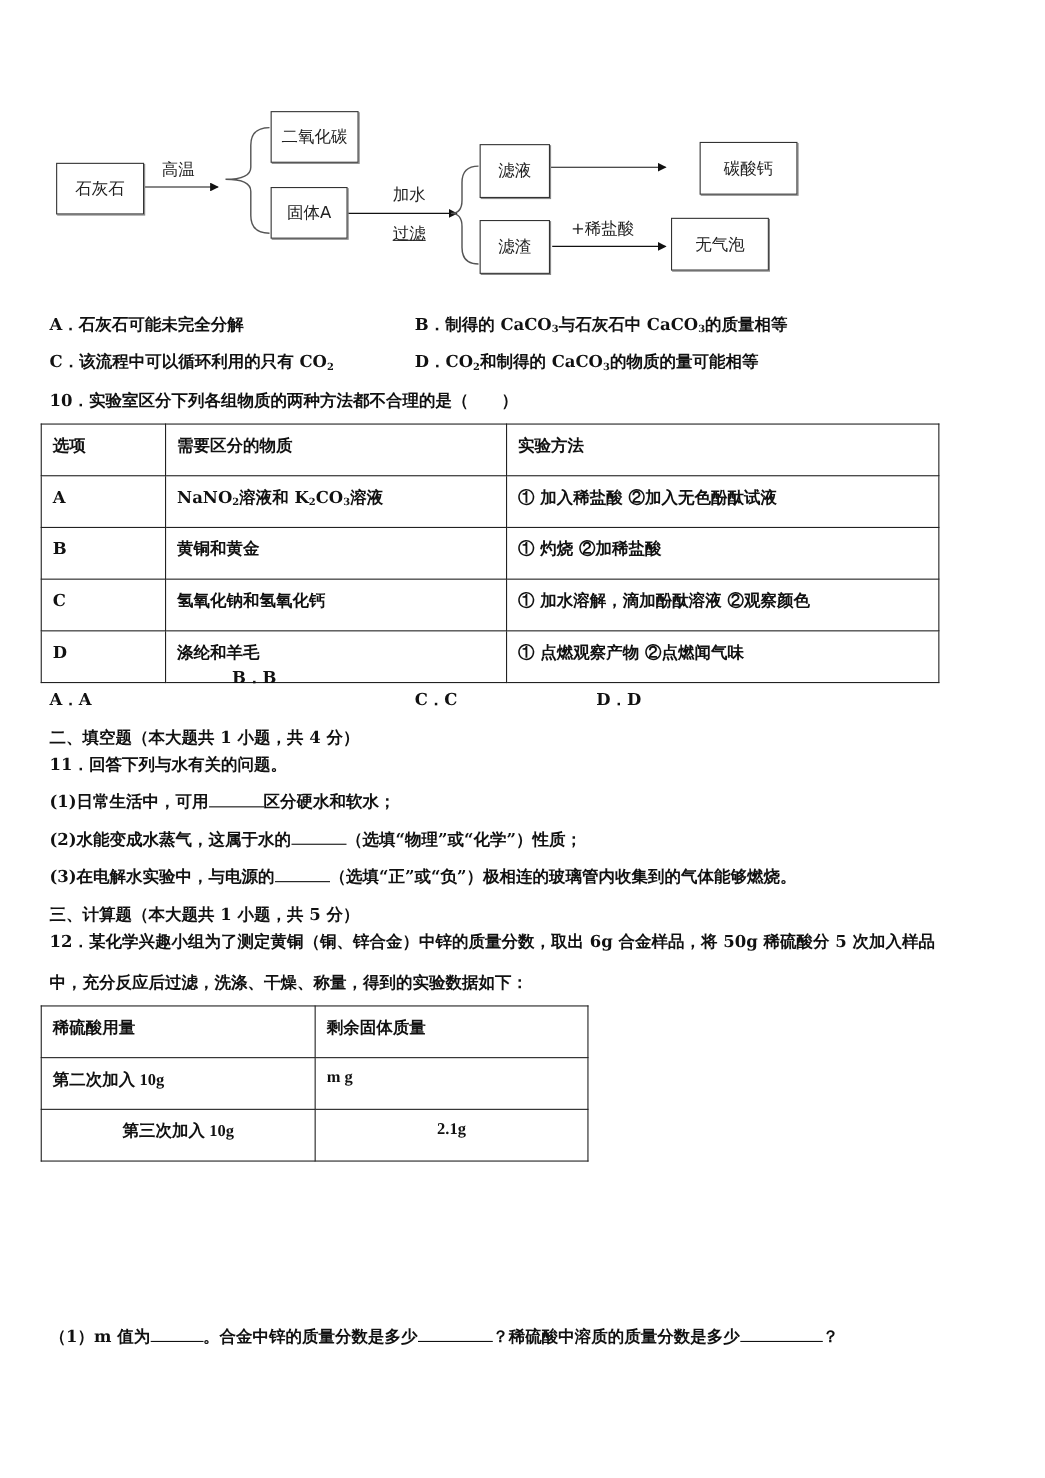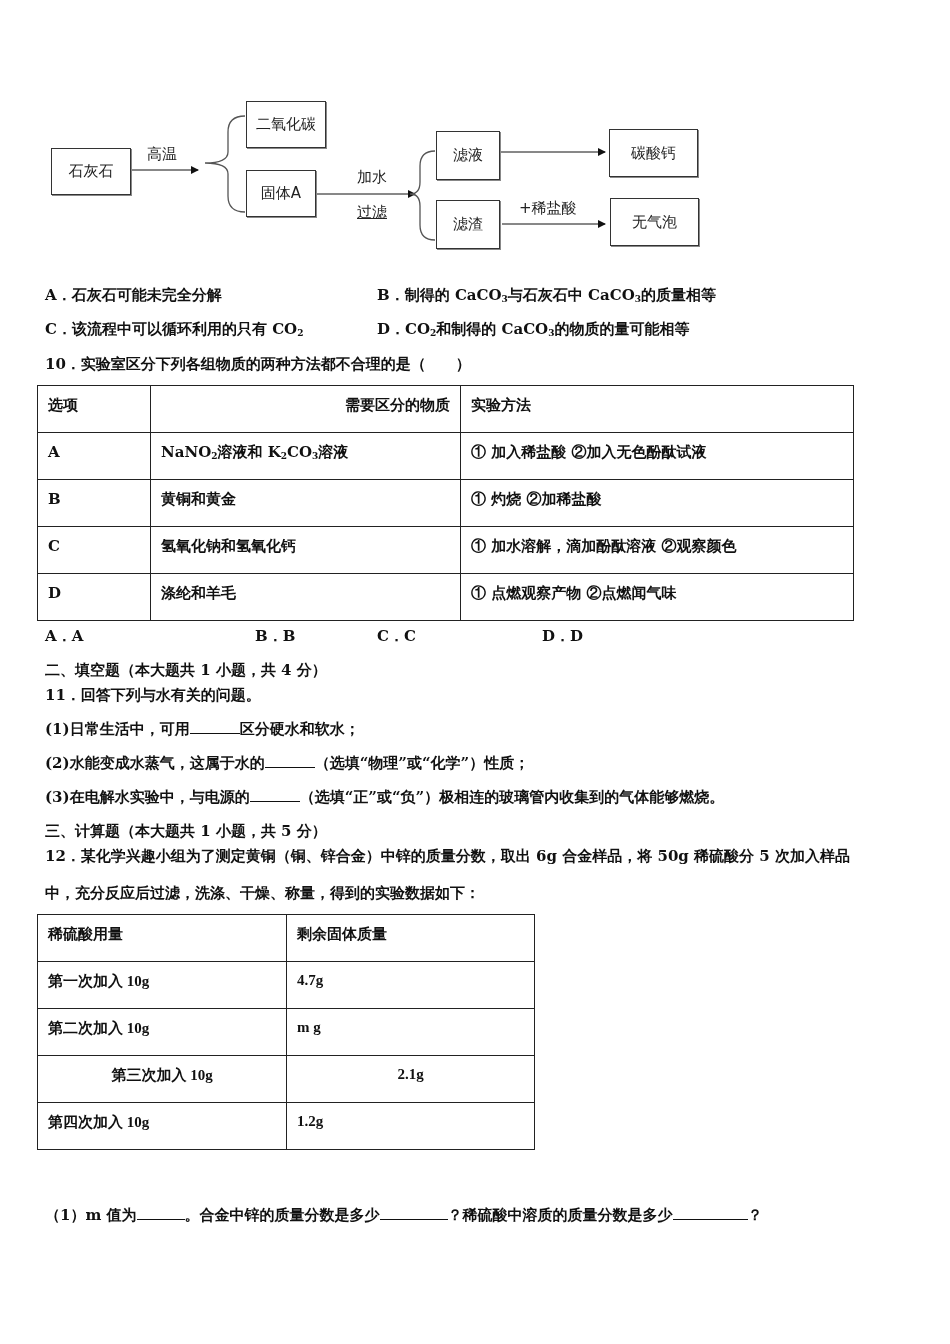--- a/index.html
+++ b/index.html
@@ -46,37 +46,37 @@
   </svg>
 
   <div class="dg-box" style="left:51px;top:148px;width:78px;height:45px;">石灰石</div>
   <div class="dg-lbl" style="left:147px;top:145px;">高温</div>
   <div class="dg-box" style="left:246px;top:101px;width:78px;height:45px;">二氧化碳</div>
   <div class="dg-box" style="left:246px;top:170px;width:68px;height:45px;">固体A</div>
   <div class="dg-lbl" style="left:357px;top:168px;">加水</div>
   <div class="dg-lbl" style="left:357px;top:203px;text-decoration:underline;">过滤</div>
   <div class="dg-box" style="left:436px;top:131px;width:62px;height:47px;">滤液</div>
   <div class="dg-box" style="left:436px;top:200px;width:62px;height:47px;">滤渣</div>
-  <div class="dg-box" style="left:609px;top:129px;width:87px;height:46px;">碳酸钙</div>
+  <div class="dg-box" style="left:636px;top:129px;width:87px;height:46px;">碳酸钙</div>
   <div class="dg-lbl" style="left:519px;top:199px;">+稀盐酸</div>
   <div class="dg-box" style="left:610px;top:198px;width:87px;height:46px;">无气泡</div>
 </div>
 
 <div class="abs t" style="left:45px;top:285px;">A．石灰石可能未完全分解</div>
 <div class="abs t" style="left:377px;top:285px;"><span>B．制得的 CaCO</span><sub>3</sub><span>与石灰石中 CaCO</span><sub>3</sub><span>的质量相等</span></div>
 <div class="abs t" style="left:45px;top:319px;"><span>C．该流程中可以循环利用的只有 CO</span><sub>2</sub></div>
 <div class="abs t" style="left:377px;top:319px;"><span>D．CO</span><sub>2</sub><span>和制得的 CaCO</span><sub>3</sub><span>的物质的量可能相等</span></div>
 
 <div class="abs t" style="left:45px;top:354px;">10．实验室区分下列各组物质的两种方法都不合理的是（　　）</div>
 
 <table class="grid" style="left:37px;top:385px;width:817px;">
   <tbody>
       <tr style="height:47px;">
     <td style="width:92px;">选项</td>
-    <td style="width:289px;text-align:right;">需要区分的物质</td>
+    <td style="width:289px;">需要区分的物质</td>
     <td>实验方法</td>
   </tr>
   <tr style="height:47px;">
     <td>A</td>
     <td><span>NaNO</span><sub>2</sub><span>溶液和 K</span><sub>2</sub><span>CO</span><sub>3</sub><span>溶液</span></td>
     <td>① 加入稀盐酸  ②加入无色酚酞试液</td>
   </tr>
   <tr style="height:47px;">
     <td>B</td>
     <td>黄铜和黄金</td>
@@ -89,52 +89,44 @@
   </tr>
   <tr style="height:47px;">
     <td>D</td>
     <td>涤纶和羊毛</td>
     <td>① 点燃观察产物  ②点燃闻气味</td>
   </tr>
 </tbody>
   </table>
 
 <div class="abs t" style="left:45px;top:626px;">A．A</div>
-<div class="abs t" style="left:211px;top:626px;margin-left:44px;">B．B</div>
+<div class="abs t" style="left:211px;top:606px;">B．B</div>
 <div class="abs t" style="left:377px;top:626px;">C．C</div>
 <div class="abs t" style="left:542px;top:626px;">D．D</div>
 
 <div class="abs t" style="left:45px;top:660px;">二、填空题（本大题共 1 小题，共 4 分）</div>
 <div class="abs t" style="left:45px;top:685px;">11．回答下列与水有关的问题。</div>
 <div class="abs t" style="left:45px;top:719px;"><span>(1)日常生活中，可用</span><span class="blank" style="width:50px;"></span><span>区分硬水和软水；</span></div>
 <div class="abs t" style="left:45px;top:753px;"><span>(2)水能变成水蒸气，这属于水的</span><span class="blank" style="width:50px;"></span><span>（选填“物理”或“化学”）性质；</span></div>
 <div class="abs t" style="left:45px;top:787px;"><span>(3)在电解水实验中，与电源的</span><span class="blank" style="width:50px;"></span><span>（选填“正”或“负”）极相连的玻璃管内收集到的气体能够燃烧。</span></div>
 
 <div class="abs t" style="left:45px;top:821px;">三、计算题（本大题共 1 小题，共 5 分）</div>
 <div class="abs t" style="left:45px;top:846px;">12．某化学兴趣小组为了测定黄铜（铜、锌合金）中锌的质量分数，取出 6g 合金样品，将 50g 稀硫酸分 5 次加入样品</div>
 <div class="abs t" style="left:45px;top:883px;">中，充分反应后过滤，洗涤、干燥、称量，得到的实验数据如下：</div>
 
 <table class="grid" style="left:37px;top:914px;width:498px;font-family:Liberation Serif, serif;">
   <tbody>
       <tr style="height:47px;">
     <td style="width:228px;">稀硫酸用量</td>
     <td>剩余固体质量</td>
   </tr>
   <tr style="height:47px;">
-    <td>第一次加入 10g</td>
-    <td>4.7g</td>
-  </tr>
-  <tr style="height:47px;">
     <td>第二次加入 10g</td>
     <td>m g</td>
   </tr>
   <tr style="height:47px;text-align:center;">
     <td>第三次加入 10g</td>
     <td>2.1g</td>
   </tr>
-  <tr style="height:47px;">
-    <td>第四次加入 10g</td>
-    <td>1.2g</td>
-  </tr>
 </tbody>
   </table>
 
 <div class="abs t" style="left:45px;top:1205px;"><span>（1）m 值为</span><span class="blank" style="width:48px;"></span><span>。合金中锌的质量分数是多少</span><span class="blank" style="width:68px;"></span><span>？稀硫酸中溶质的质量分数是多少</span><span class="blank" style="width:75px;"></span><span>？</span></div>
 
 </body></html>

